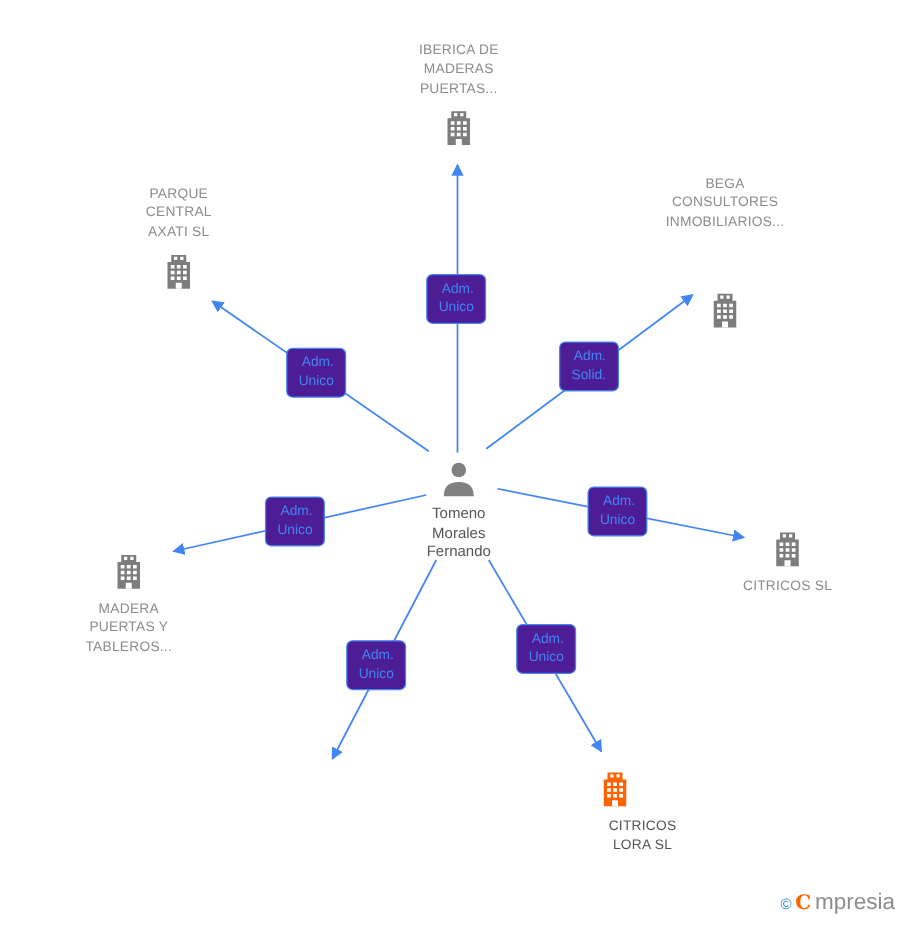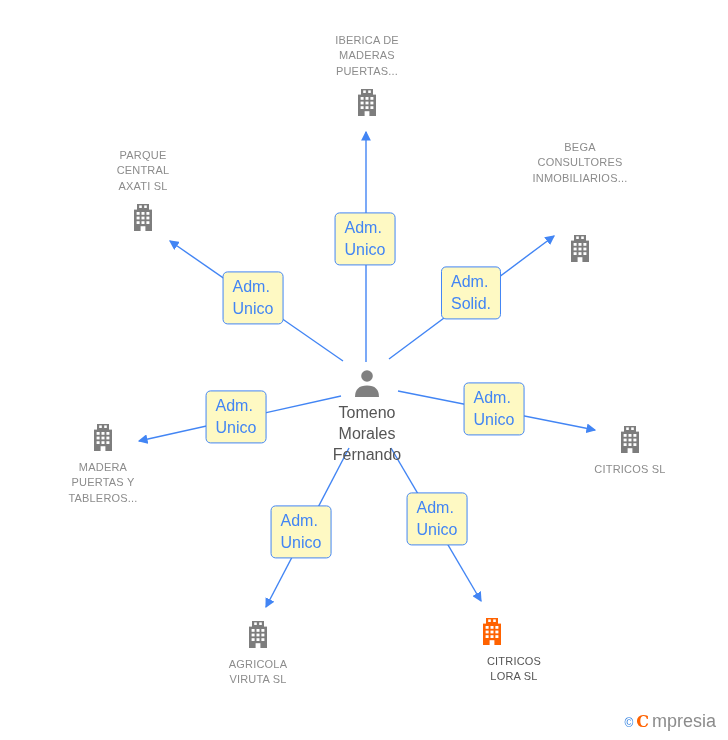--- a/index.html
+++ b/index.html
@@ -6,23 +6,23 @@
   body{font-family:"Liberation Sans", sans-serif;}
   .canvas{position:relative;width:728px;height:740px;background:#fff;overflow:hidden;}
   .edges-layer{position:absolute;left:0;top:0;width:728px;height:740px;pointer-events:none;}
   .node{position:absolute;display:flex;flex-direction:column;align-items:center;gap:7px;cursor:pointer;}
   .node .label{font-size:11px;color:#8c8c8c;text-align:center;line-height:1.4;letter-spacing:.2px;}
   .node .label.dark{color:#555555;margin-left:44px;}
   .icon{display:block;}
   .company-color{color:#7d7d7d;}
   .highlight-color{color:#ff6200;}
   .person-color{color:#808080;}
-  .person-label{font-size:16px;color:#555555;text-align:center;line-height:1.3;}
-  .edge-label{position:absolute;transform:translate(-50%,-50%);background:#fef9c3;border:1px solid #4285f4;
-    color:#4285f4;border-radius:5px;padding:4px 9px;font-size:16px;line-height:1.35;text-align:left;
+  .person-label{font-size:12px;color:#555555;text-align:center;line-height:1.3;}
+  .edge-label{position:absolute;transform:translate(-50%,-50%);background:#4c1d95;border:1px solid #4285f4;
+    color:#4285f4;border-radius:5px;padding:4px 9px;font-size:11px;line-height:1.35;text-align:right;
     white-space:pre-line;cursor:pointer;}
   .brand{position:absolute;right:12px;bottom:8px;display:flex;align-items:baseline;gap:3px;cursor:pointer;}
   .brand .copy{color:#2a7de1;font-size:12px;}
   .brand .c{color:#ff6200;font-size:16px;font-weight:bold;font-family:"DejaVu Serif", serif;}
   .brand .rest{color:#8c8c8c;font-size:18px;}
 </style>
 </head>
 <body>
 
 <div class="canvas">
@@ -90,33 +90,27 @@
       </svg>
   </div>
 
   <div class="node" style="left:594px;top:423px;width:72px;">
     <svg class="icon company-color" width="32" height="32">
         <use href="#ic-building"></use>
       </svg>
     <div class="label">CITRICOS SL</div>
   </div>
 
-  <div class="node" style="left:65px;top:421px;width:76px;">
+  <div class="node" style="left:65px;top:441px;width:76px;">
     <svg class="icon company-color" width="32" height="32">
         <use href="#ic-building"></use>
       </svg>
     <div class="label">MADERA PUERTAS Y TABLEROS...</div>
   </div>
 
-  <div class="node" style="left:225px;top:618px;width:66px;">
-    <svg class="icon company-color" width="32" height="32">
-        <use href="#ic-building"></use>
-      </svg>
-    <div class="label">AGRICOLA VIRUTA SL</div>
-  </div>
 
   <div class="node" style="left:460px;top:615px;width:64px;">
     <svg class="icon highlight-color" width="32" height="32">
         <use href="#ic-building"></use>
       </svg>
     <div class="label dark">CITRICOS LORA SL</div>
   </div>
 
   <div class="node" style="left:337px;top:367px;width:60px;gap:4px;">
     <svg class="icon person-color" width="32" height="32">

